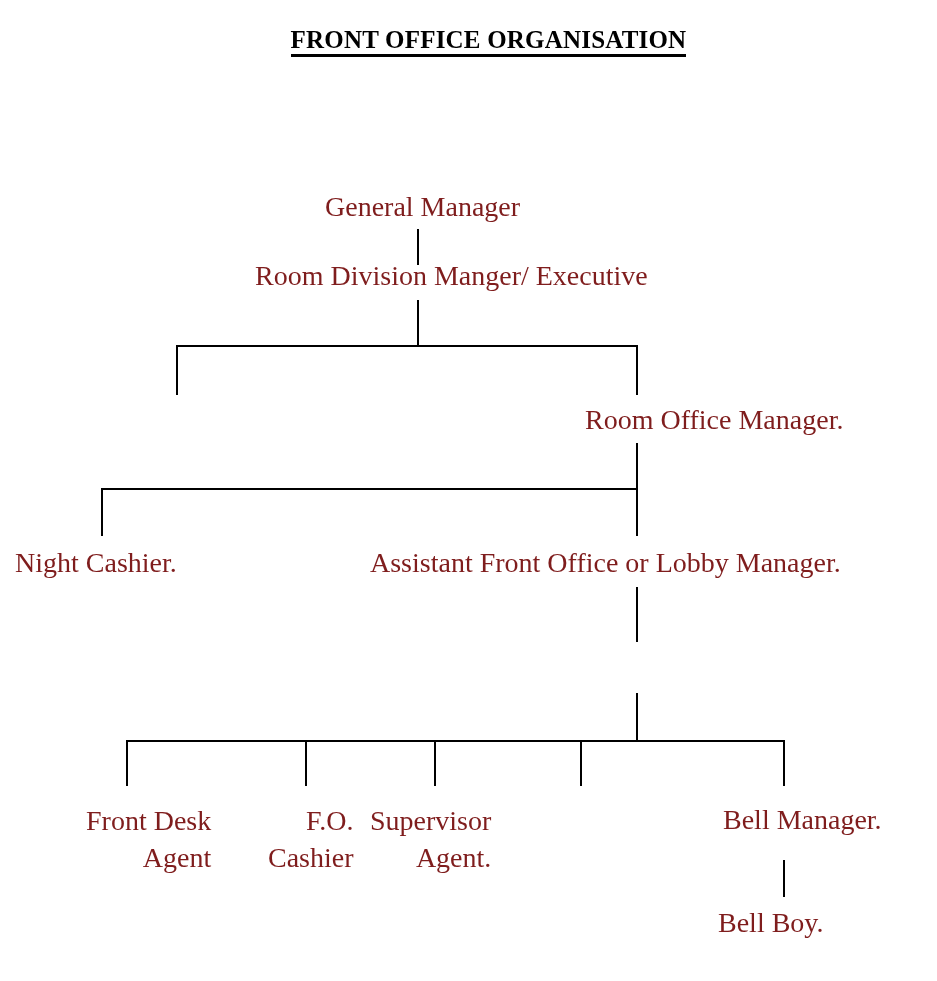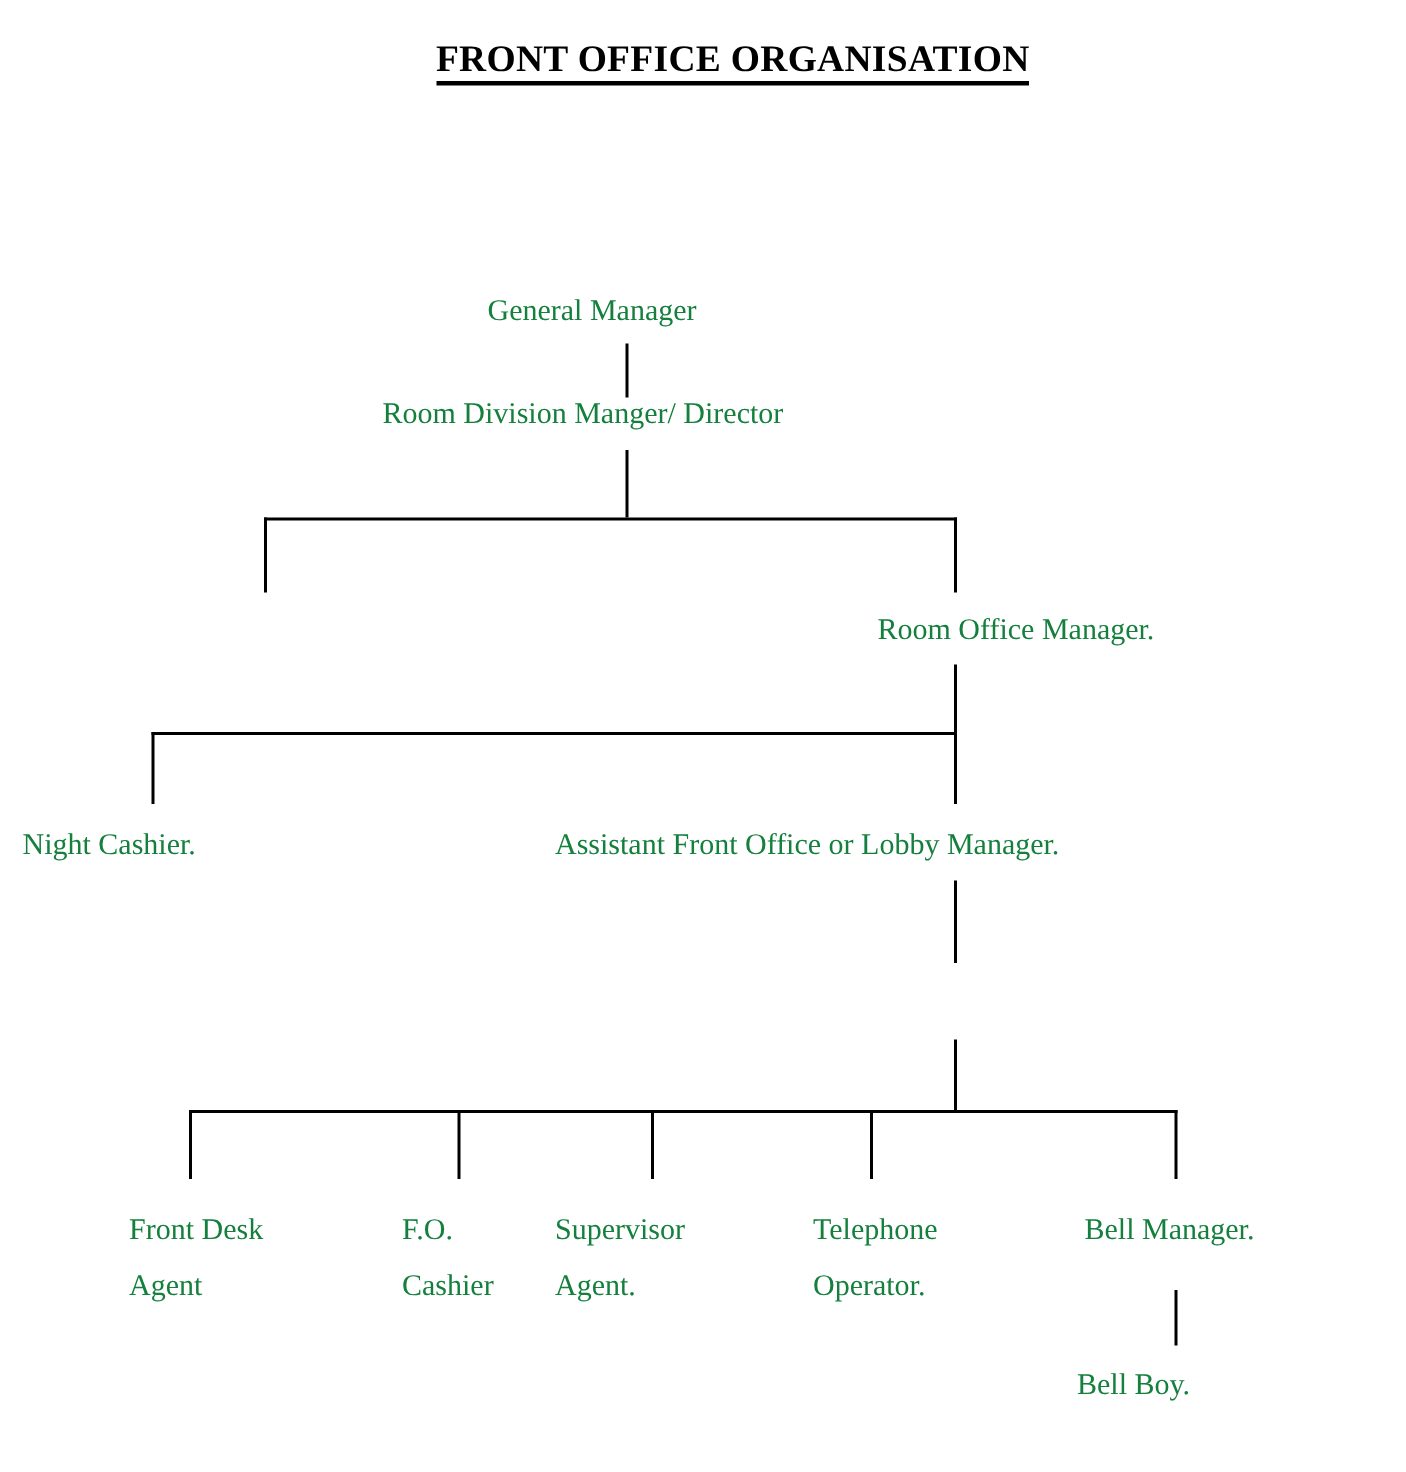--- a/index.html
+++ b/index.html
@@ -26,27 +26,28 @@
     font-weight: bold;
     letter-spacing: 0.2px;
     padding-left: 20px;
   }
   .chart-title span {
     border-bottom: 3px solid #000;
     padding-bottom: 1px;
   }
   .node {
     position: absolute;
-    font-size: 20px;
+    font-size: 28px;
     line-height: 36px;
     white-space: pre-line;
-    color: #15803d;
+    color: #7f1d1d;
   }
   .node.two-line {
     line-height: 37px;
+    text-align: right;
   }
   
   .vline {
     position: absolute;
     width: 2px;
     background: #000;
   }
   .hline {
     position: absolute;
     height: 2px;
@@ -57,21 +58,21 @@
 <body>
 
 <div id="canvas">
 
   <div class="chart-title"><span>FRONT OFFICE ORGANISATION</span></div>
 
   <div class="node" style="left:325px; top:189px;">General Manager</div>
 
   <div class="vline" style="left:417px; top:229px; height:36px;"></div>
 
-  <div class="node" style="left:255px; top:258px;">Room Division Manger/ Director</div>
+  <div class="node" style="left:255px; top:258px;">Room Division Manger/ Executive</div>
 
   <div class="vline" style="left:417px; top:300px; height:45px;"></div>
   <div class="hline" style="left:176px; top:345px; width:462px;"></div>
   <div class="vline" style="left:176px; top:345px; height:50px;"></div>
   <div class="vline" style="left:636px; top:345px; height:50px;"></div>
 
   <div class="node" style="left:585px; top:402px;">Room Office Manager.</div>
 
   <div class="vline" style="left:636px; top:443px; height:45px;"></div>
   <div class="hline" style="left:101px; top:488px; width:537px;"></div>
@@ -91,21 +92,19 @@
   <div class="vline" style="left:434px; top:740px; height:46px;"></div>
   <div class="vline" style="left:580px; top:740px; height:46px;"></div>
   <div class="vline" style="left:783px; top:740px; height:46px;"></div>
 
   <div class="node two-line" style="left:86px; top:802px;">Front Desk
 Agent</div>
   <div class="node two-line" style="left:268px; top:802px;">F.O.
 Cashier</div>
   <div class="node two-line" style="left:370px; top:802px;">Supervisor
 Agent.</div>
-  <div class="node two-line" style="left:542px; top:802px;">Telephone
-Operator.</div>
   <div class="node" style="left:723px; top:802px;">Bell Manager.</div>
 
   <div class="vline" style="left:783px; top:860px; height:37px;"></div>
 
   <div class="node" style="left:718px; top:905px;">Bell Boy.</div>
 
 </div>
 
 </body></html>

